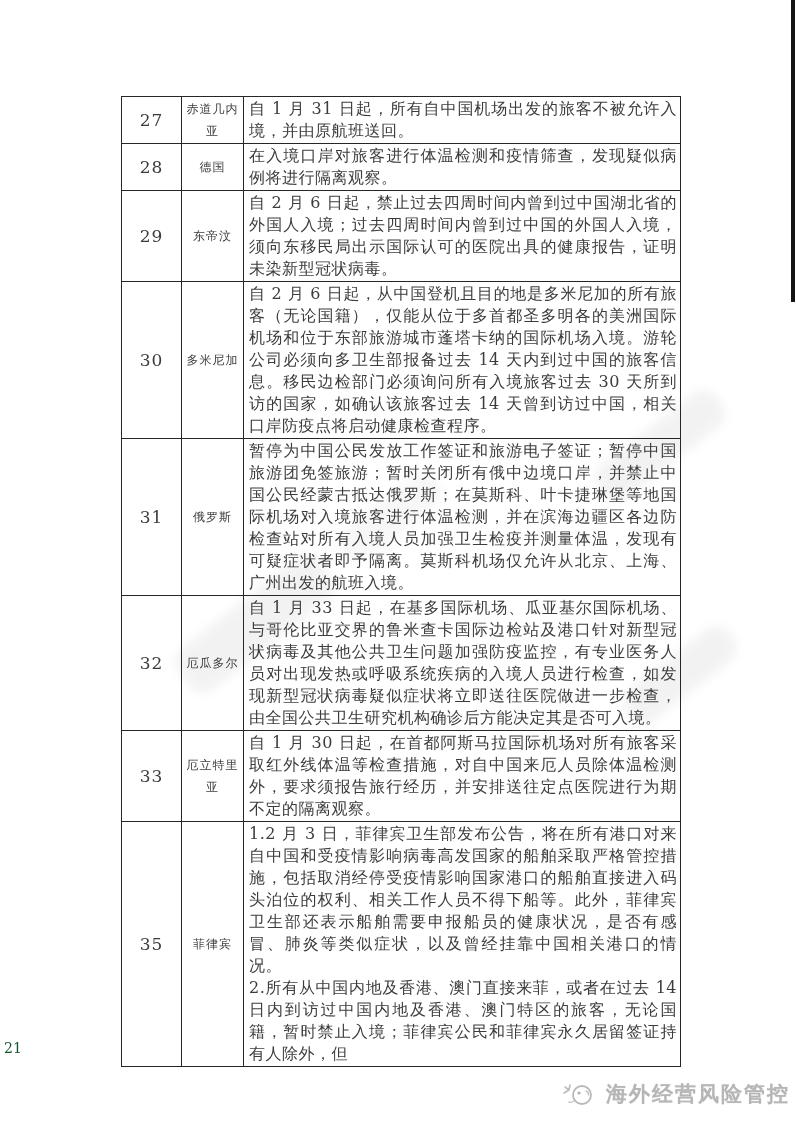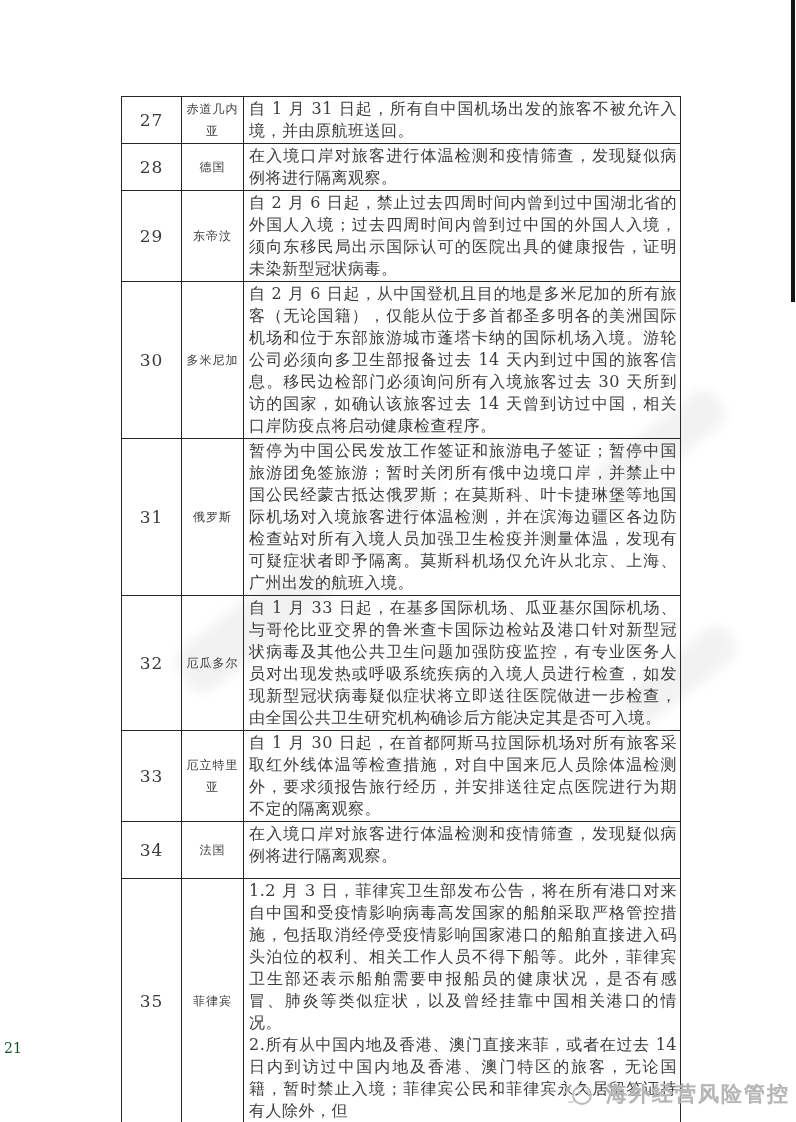--- a/index.html
+++ b/index.html
@@ -157,27 +157,20 @@
           <p>自 1 月 33 日起，在基多国际机场、瓜亚基尔国际机场、与哥伦比亚交界的鲁米查卡国际边检站及港口针对新型冠状病毒及其他公共卫生问题加强防疫监控，有专业医务人员对出现发热或呼吸系统疾病的入境人员进行检查，如发现新型冠状病毒疑似症状将立即送往医院做进一步检查，由全国公共卫生研究机构确诊后方能决定其是否可入境。</p>
         </td>
       </tr>
       <tr style="height: 84px;">
         <td class="col-no">33</td>
         <td class="col-country">厄立特里亚</td>
         <td class="col-measures">
           <p>自 1 月 30 日起，在首都阿斯马拉国际机场对所有旅客采取红外线体温等检查措施，对自中国来厄人员除体温检测外，要求须报告旅行经历，并安排送往定点医院进行为期不定的隔离观察。</p>
         </td>
       </tr>
-      <tr style="height: 57px;">
-        <td class="col-no">34</td>
-        <td class="col-country">法国</td>
-        <td class="col-measures">
-          <p>在入境口岸对旅客进行体温检测和疫情筛查，发现疑似病例将进行隔离观察。</p>
-        </td>
-      </tr>
       <tr style="height: 188px;">
         <td class="col-no">35</td>
         <td class="col-country">菲律宾</td>
         <td class="col-measures">
           <p>1.2 月 3 日，菲律宾卫生部发布公告，将在所有港口对来自中国和受疫情影响病毒高发国家的船舶采取严格管控措施，包括取消经停受疫情影响国家港口的船舶直接进入码头泊位的权利、相关工作人员不得下船等。此外，菲律宾卫生部还表示船舶需要申报船员的健康状况，是否有感冒、肺炎等类似症状，以及曾经挂靠中国相关港口的情况。</p>
           <p>2.所有从中国内地及香港、澳门直接来菲，或者在过去 14 日内到访过中国内地及香港、澳门特区的旅客，无论国籍，暂时禁止入境；菲律宾公民和菲律宾永久居留签证持有人除外，但</p>
         </td>
       </tr>
     </tbody>
 </table>

